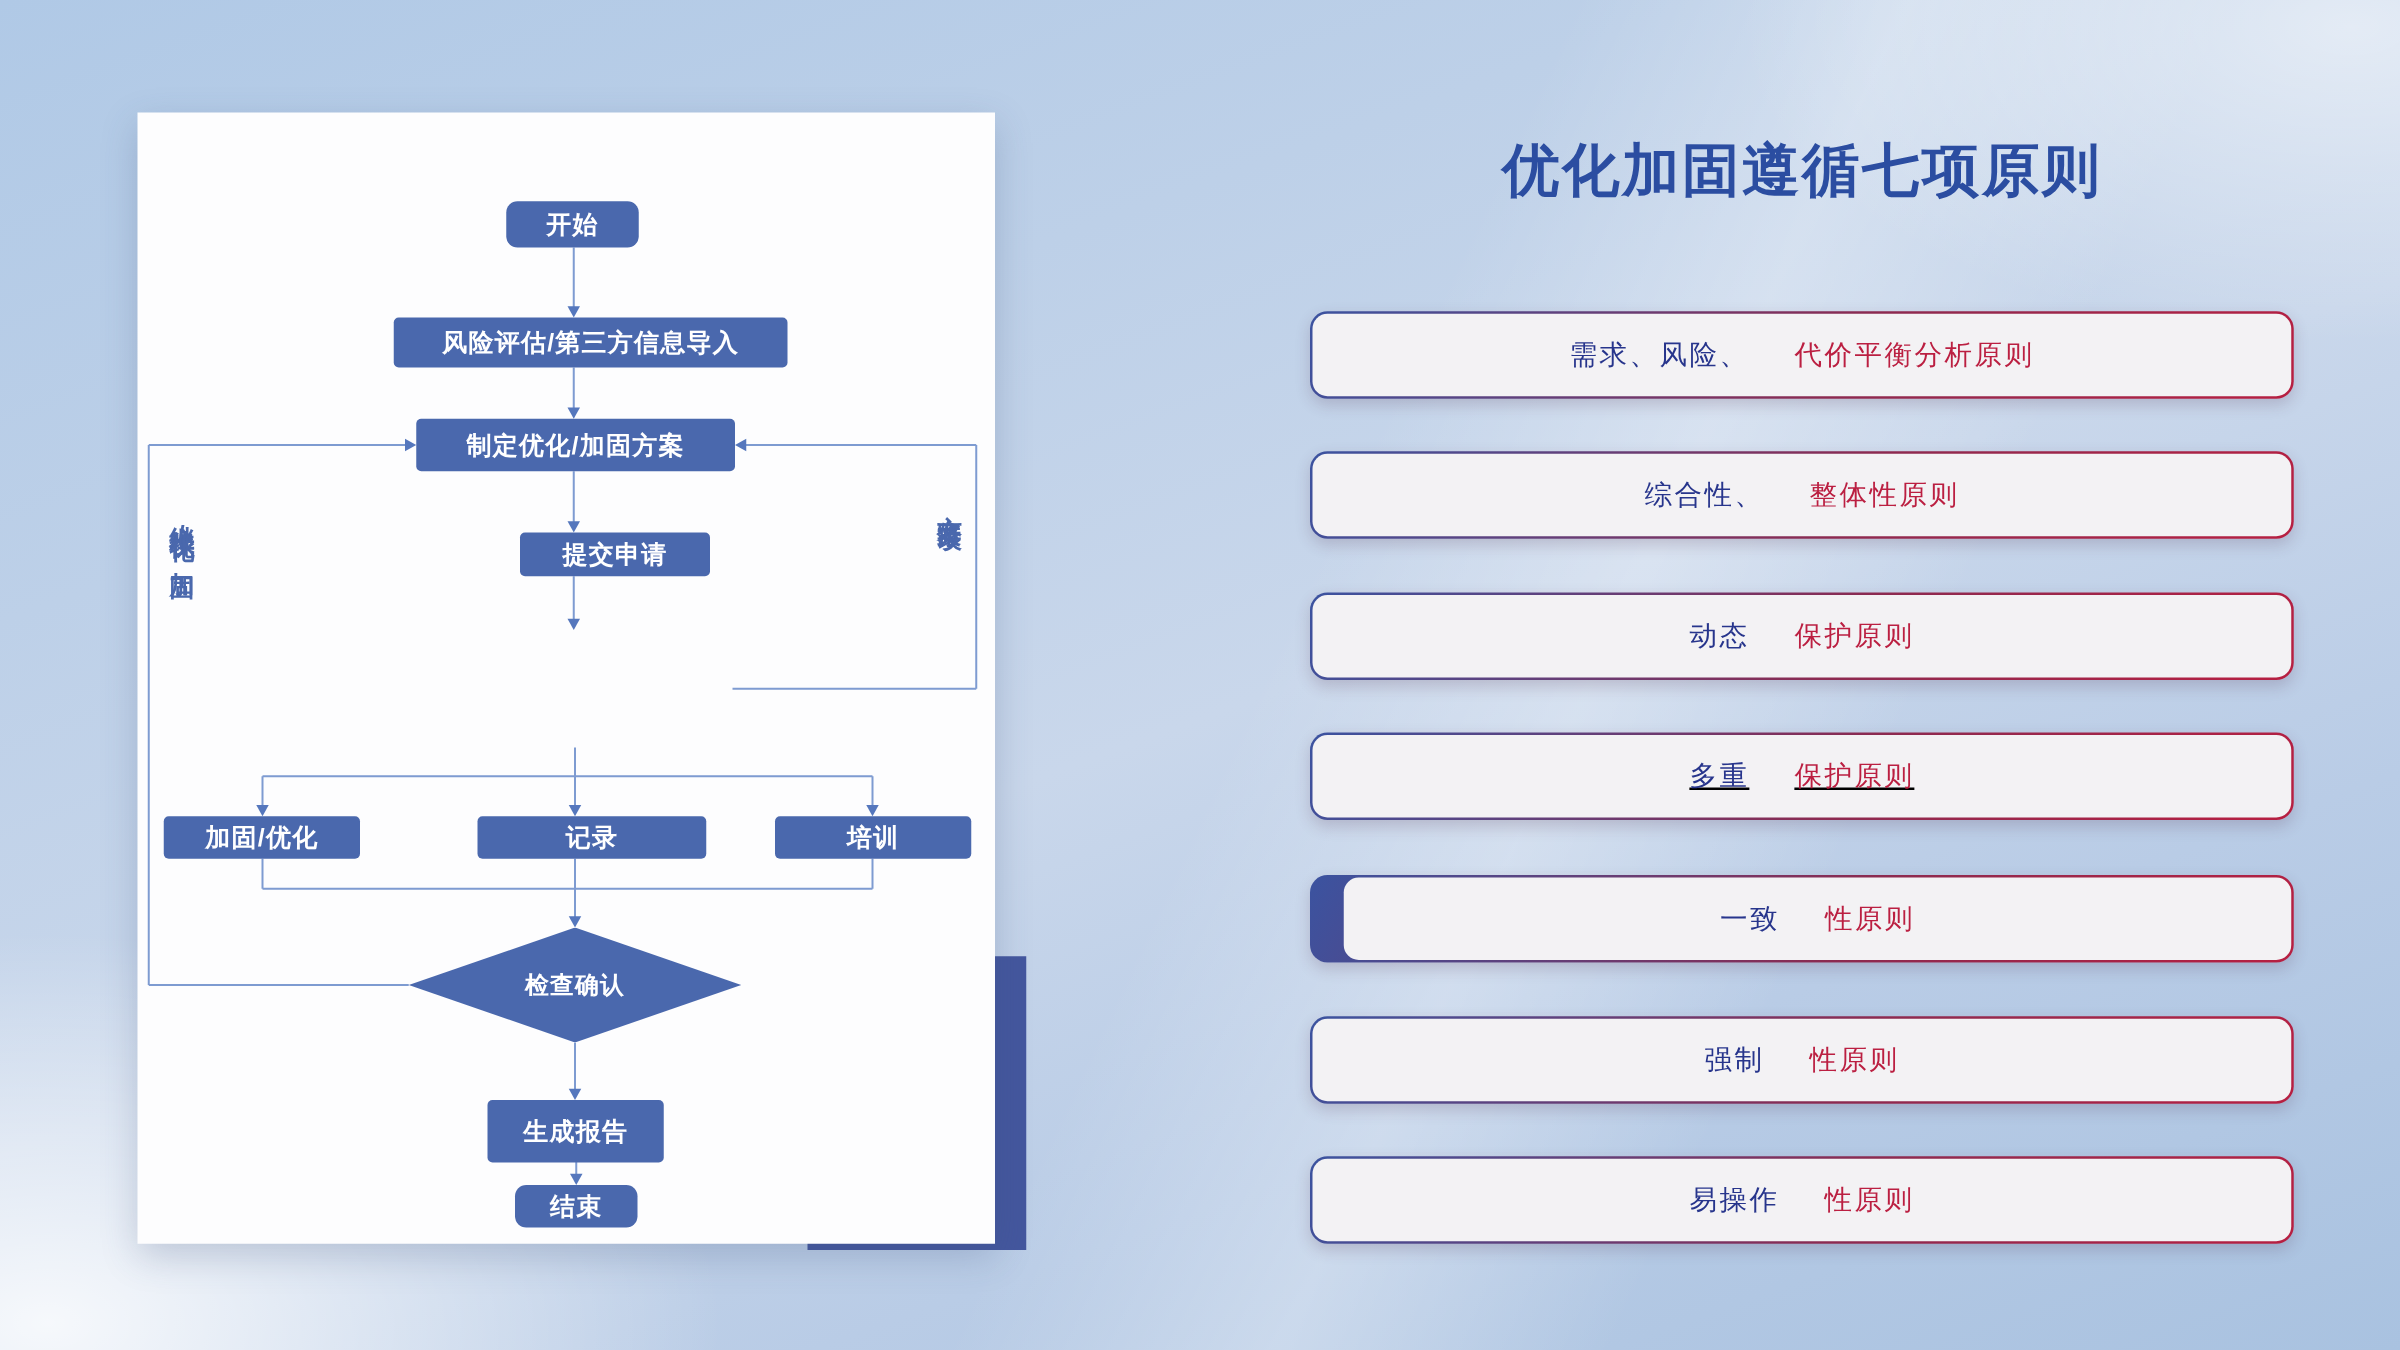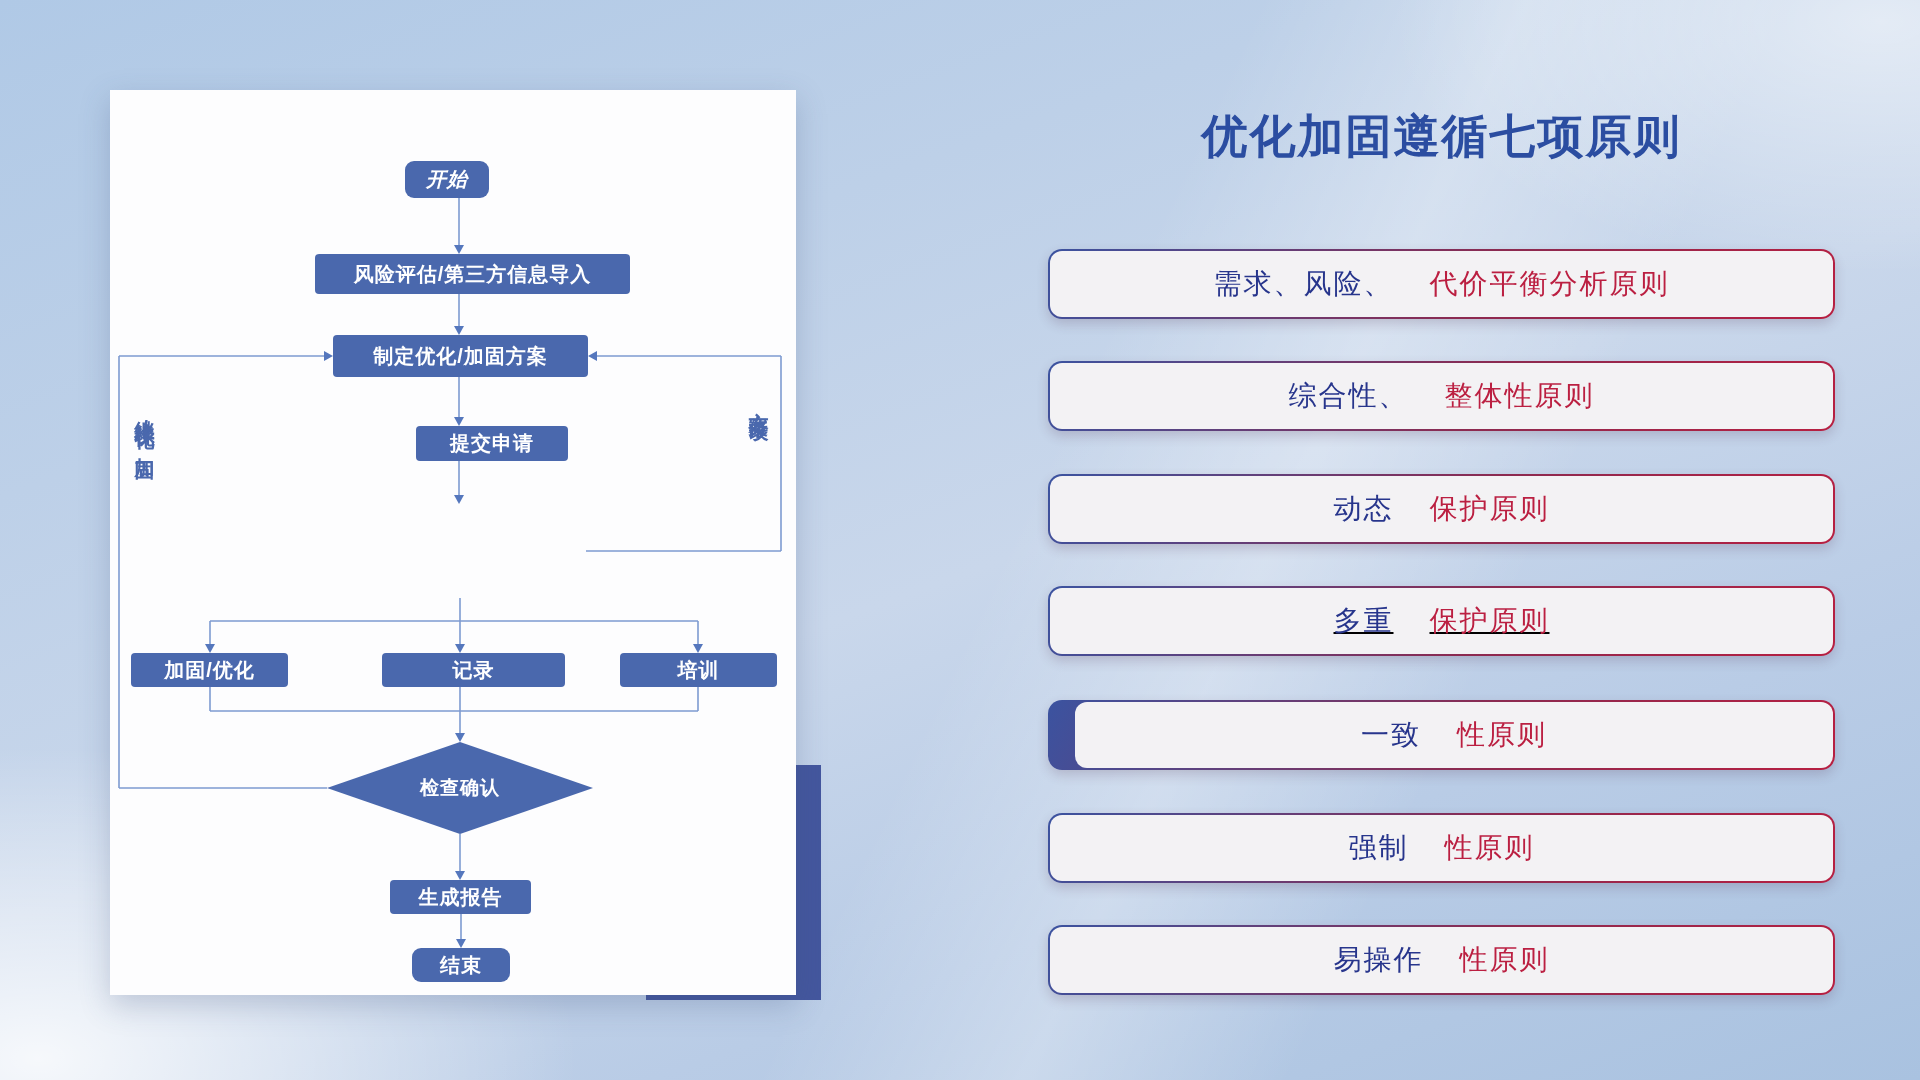--- a/index.html
+++ b/index.html
@@ -44,32 +44,32 @@
     color: #ffffff;
     display: flex;
     align-items: center;
     justify-content: center;
     font-weight: 600;
     font-size: 20px;
     border-radius: 4px;
     letter-spacing: 1px;
     white-space: nowrap;
   }
-  .n-start   { left: 295px; top: 71px;  width: 84px; height: 37px; border-radius: 9px; font-style: italic; }
+  .n-start   { left: 295px; top: 71px;  width: 106px; height: 37px; border-radius: 9px; }
   .n-risk    { left: 191px; top: 164px; width: 315px; height: 40px; margin-left: 14px; }
   .n-plan    { left: 223px; top: 245px; width: 255px; height: 42px; }
   .n-submit  { left: 274px; top: 336px; width: 152px; height: 35px; margin-left: 32px; }
   .n-owner   { left: 224px; top: 414px; width: 252px; height: 94px; border-radius: 0;
                clip-path: polygon(50% 0, 100% 50%, 50% 100%, 0 50%); font-size: 17px; }
   .n-harden  { left: 21px;  top: 563px; width: 157px; height: 34px; }
   .n-record  { left: 272px; top: 563px; width: 183px; height: 34px; }
   .n-training{ left: 510px; top: 563px; width: 157px; height: 34px; }
   .n-check   { left: 217px; top: 652px; width: 266px; height: 92px; border-radius: 0;
                clip-path: polygon(50% 0, 100% 50%, 50% 100%, 0 50%); font-size: 19px; }
-  .n-report  { left: 280px; top: 790px; width: 141px; height: 34px; }
+  .n-report  { left: 280px; top: 790px; width: 141px; height: 50px; }
   .n-end     { left: 302px; top: 858px; width: 98px;  height: 34px; border-radius: 9px; }
 
   .vlabel {
     position: absolute;
     writing-mode: vertical-rl;
     text-orientation: upright;
     color: var(--node_blue, #4a68ad);
     font-weight: 700;
     font-size: 20px;
     letter-spacing: 3px;
@@ -106,21 +106,21 @@
       var(--border_gradient_end, #b71f41) 100%);
     box-shadow: 0 5px 12px rgba(80,45,75,0.20);
   }
   .principle-inner {
     width: 100%; height: 100%;
     border-radius: 12px;
     background: #f3f2f4;
     display: flex;
     align-items: center;
     justify-content: center;
-    font-size: 28px;
+    font-size: 22px;
     font-weight: 500;
     letter-spacing: 2px;
     white-space: nowrap;
   }
   .p-lead { color: var(--principle_lead, #27358c); }
   .p-tail { color: var(--principle_tail, #bb1f41); margin-left: 36px; }
 </style>
 </head>
 <body>
 

